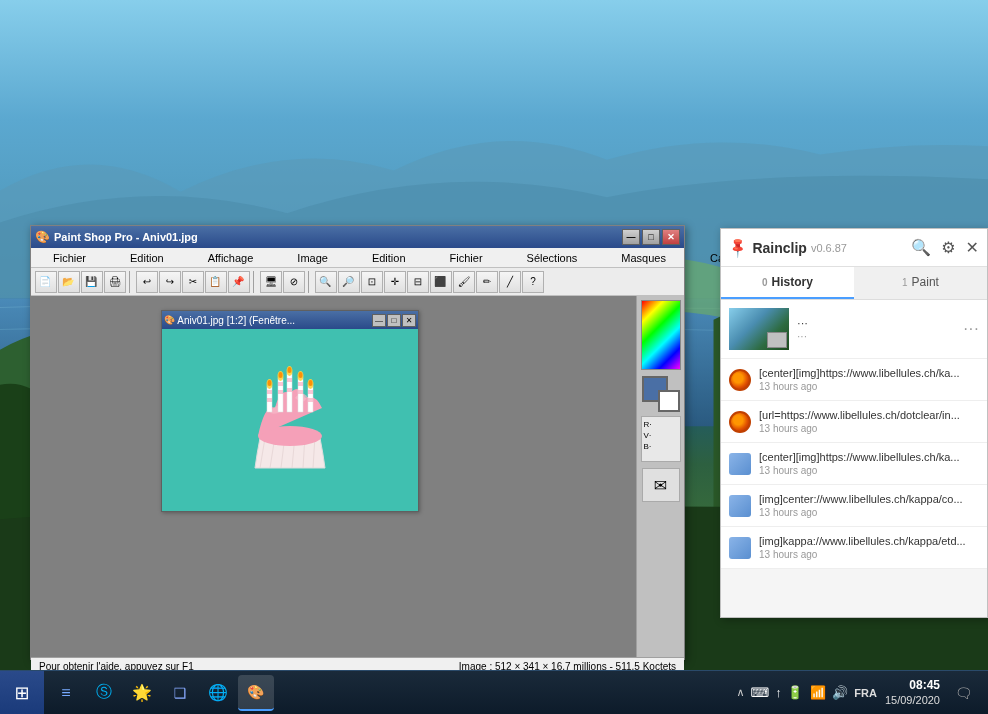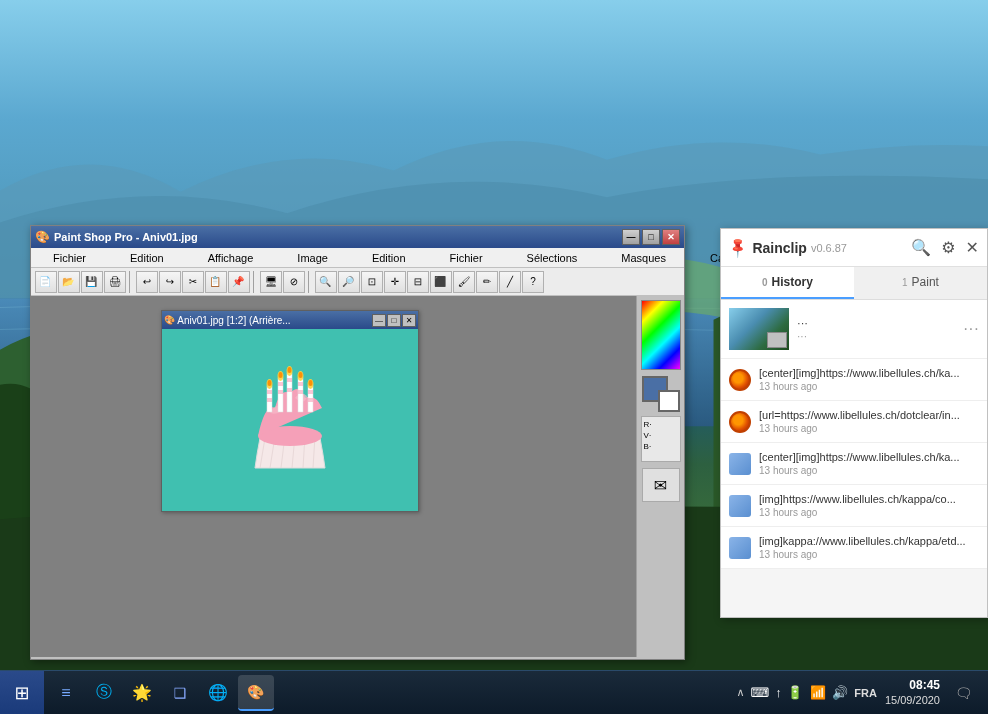--- a/index.html
+++ b/index.html
@@ -579,21 +579,21 @@
       <div class="toolbar-btn">?</div>
     </div>
 
     <div class="win-content">
 
       <div class="win-canvas-area">
 
         <div id="inner-window">
           <div class="inner-titlebar">
             <span style="font-size:9px;margin-right:2px;">🎨</span>
-            <span class="inner-title-text">Aniv01.jpg [1:2] (Arrière...</span>
+            <span class="inner-title-text">Aniv01.jpg [1:2] (Fenêtre...</span>
             <div class="inner-controls">
               <div class="inner-btn">—</div>
               <div class="inner-btn">□</div>
               <div class="inner-btn">✕</div>
             </div>
           </div>
           <div class="image-display">
 
             <svg width="130" height="165" viewBox="0 0 130 165">
 
@@ -656,20 +656,24 @@
         <div style="width:40px;height:46px;background:#e8e8e8;border:1px solid #aaa;font-size:8px;padding:2px;line-height:1.4;margin-top:2px;">
           <div>R·</div>
           <div>V·</div>
           <div>B·</div>
         </div>
 
         <div style="width:38px;height:34px;background:#e0e0e0;border:1px solid #aaa;display:flex;align-items:center;justify-content:center;font-size:16px;margin-top:4px;">✉</div>
       </div>
     </div>
 
+    <div class="win-statusbar">
+      <span class="status-left">Pour obtenir l'aide, appuyez sur F1</span>
+      <span class="status-right">Image : 512 × 341 × 16,7 millions - 511.5 Koctets</span>
+    </div>
   </div>
 
   <div id="rainclip-window">
 
     <div class="rainclip-titlebar">
       <span class="rainclip-pin">📌</span>
       <span class="rainclip-title">Rainclip</span>
       <span class="rainclip-version">v0.6.87</span>
       <div class="rainclip-controls">
         <button class="rainclip-ctrl-btn">🔍</button>
@@ -722,21 +726,21 @@
         <div class="clip-icon folder-icon"></div>
         <div class="clip-text-content">
           <div class="clip-text-preview">[center][img]https://www.libellules.ch/ka...</div>
           <div class="clip-time">13 hours ago</div>
         </div>
       </div>
 
       <div class="clip-item">
         <div class="clip-icon folder-icon"></div>
         <div class="clip-text-content">
-          <div class="clip-text-preview">[img]https://www.libellules.ch/kappa/co...</div>
+          <div class="clip-text-preview">[img]center://www.libellules.ch/kappa/co...</div>
           <div class="clip-time">13 hours ago</div>
         </div>
       </div>
 
       <div class="clip-item">
         <div class="clip-icon folder-icon"></div>
         <div class="clip-text-content">
           <div class="clip-text-preview">[img]kappa://www.libellules.ch/kappa/etd...</div>
           <div class="clip-time">13 hours ago</div>
         </div>

